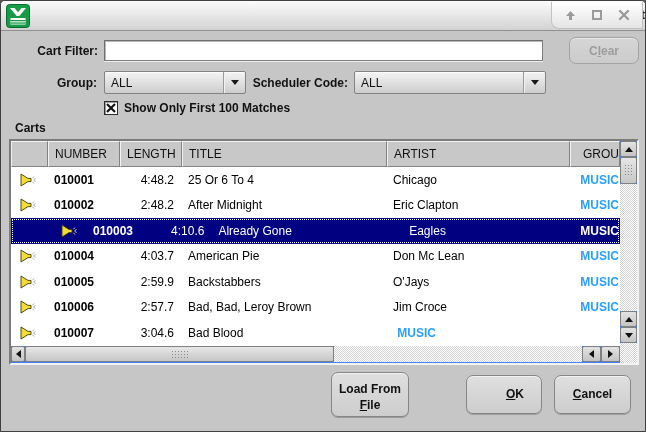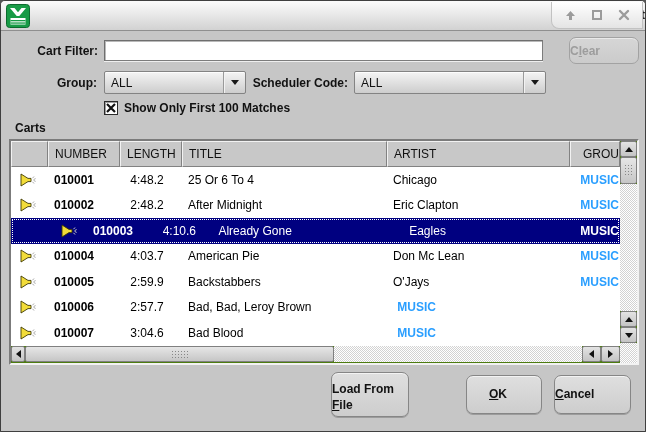--- a/index.html
+++ b/index.html
@@ -24,21 +24,21 @@
 
   
   .lbl { position:absolute; font-size:12px; font-weight:700; color:#111; white-space:nowrap; }
   .filter-input { position:absolute; left:103px; top:39px; width:439px; height:21px;
                   background:#fff; border:1px solid #7c7c7c;
                   border-top-color:#6e6e6e; border-left-color:#6e6e6e;
                   box-shadow:inset 1px 1px 0 #b9b9b9, 0 1px 0 #efefef;
                   font-size:12px; padding:0 4px; outline:none; }
   .btn { background:linear-gradient(#dfdfdf,#cdcdcd); border:1px solid #868686;
          border-radius:7px; font-size:12px; font-weight:700; color:#111;
-         box-shadow:inset 0 1px 0 #f3f3f3, 0 1px 0 #9c9c9c; text-align:left; cursor:default; }
+         box-shadow:inset 0 1px 0 #f3f3f3, 0 1px 0 #9c9c9c; text-align:center; cursor:default; }
   .btn-clear { position:absolute; left:568px; top:36px; width:70px; height:27px;
                color:#9d9d9d; background:linear-gradient(#d6d6d6,#cbcbcb);
                border-color:#a2a2a2; box-shadow:inset 0 1px 0 #e9e9e9; }
   .accel { text-decoration:underline; }
 
   
   .combo { position:absolute; height:23px; background:linear-gradient(#f4f4f4,#cdcdcd);
            border:1px solid #838383; border-radius:2px;
            box-shadow:inset 0 1px 0 #fdfdfd; display:flex; align-items:center; cursor:default; }
   .combo-text { flex:1; font-size:12px; color:#111; padding-left:6px; }
@@ -47,32 +47,32 @@
   .tri-down { width:0; height:0; border-left:4px solid transparent; border-right:4px solid transparent;
               border-top:5px solid #1a1a1a; }
 
   
   .checkbox { position:absolute; left:103px; top:100px; width:14px; height:14px;
               background:#fff; border:1px solid #2a2a2a;
               box-shadow:inset 1px 1px 0 #9f9f9f; display:flex; align-items:center; justify-content:center; }
 
   
   .table-frame { position:absolute; left:8px; top:138px; width:630px; height:226px;
-                 background:#4d7c0f; border:2px solid; border-color:#7b7b7b #f2f2f2 #f2f2f2 #7b7b7b; }
+                 background:#3b82f6; border:2px solid; border-color:#7b7b7b #f2f2f2 #f2f2f2 #7b7b7b; }
   .tbl-inner { position:relative; width:626px; height:222px; overflow:hidden; }
   .hdr { position:absolute; left:0; top:0; width:609px; height:26px; display:flex; overflow:hidden; }
   .hdr-cell { height:26px; background:#c8c8c8; border:1px solid; border-color:#f2f2f2 #828282 #828282 #f2f2f2;
               font-size:12px; color:#111; display:flex; align-items:center; padding-left:6px;
               white-space:nowrap; overflow:hidden; cursor:default; }
   .rows { position:absolute; left:0; top:26px; width:609px; height:179px; overflow:hidden; background:#fff; }
   .row { height:25.5px; display:flex; align-items:center; cursor:default; }
   .cell { font-size:12px; color:#000; white-space:nowrap; overflow:hidden; padding-left:6px; }
   .c-icon { width:37px; padding-left:9px; display:flex; align-items:center; }
   .c-num { width:72px;font-weight:bold; }
-  .c-len { width:62px; text-align:center; padding-right:8px; padding-left:0; }
+  .c-len { width:62px; text-align:right; padding-right:8px; padding-left:0; }
   .c-title { width:205px; }
   .c-artist { width:183px; }
   .c-group { width:50px; text-align:right; padding:0 1px 0 0; font-weight:700; }
   .row.selected { background:#000080; outline:1px dotted #fff; outline-offset:-2px;padding-left:41px; }
   .row.selected .cell { color:#fff; }
   .row.selected .c-group { color:#fff !important; }
 
   
   .dither { background-image:conic-gradient(#ffffff 25%, #d2d2d2 0 50%, #ffffff 0 75%, #d2d2d2 0);
             background-size:2px 2px; }
@@ -244,20 +244,21 @@
         <div class="row">
           <div class="cell c-icon">
               <svg class="spk" width="18" height="14" viewBox="0 0 18 14">
                 <path d="M1 1 L8 5.4 L11 5.4 L11 8.6 L8 8.6 L1 13 Z" fill="#f2dc3a" stroke="#403a00" stroke-width="0.9"></path>
                 <path d="M14 3.5 L12.5 5.2 M15.6 5.6 L13.6 6.6 M14 10.5 L12.5 8.8 M15.6 8.4 L13.6 7.4" stroke="#a9a9a9" stroke-width="1"></path>
               </svg>
             </div>
           <div class="cell c-num">010006</div>
           <div class="cell c-len">2:57.7</div>
           <div class="cell c-title">Bad, Bad, Leroy Brown</div>
+          <div class="cell c-artist">Jim Croce</div>
           <div class="cell c-group" style="color:#2b9fff">MUSIC</div>
         </div>
         <div class="row">
           <div class="cell c-icon">
               <svg class="spk" width="18" height="14" viewBox="0 0 18 14">
                 <path d="M1 1 L8 5.4 L11 5.4 L11 8.6 L8 8.6 L1 13 Z" fill="#f2dc3a" stroke="#403a00" stroke-width="0.9"></path>
                 <path d="M14 3.5 L12.5 5.2 M15.6 5.6 L13.6 6.6 M14 10.5 L12.5 8.8 M15.6 8.4 L13.6 7.4" stroke="#a9a9a9" stroke-width="1"></path>
               </svg>
             </div>
           <div class="cell c-num">010007</div>

